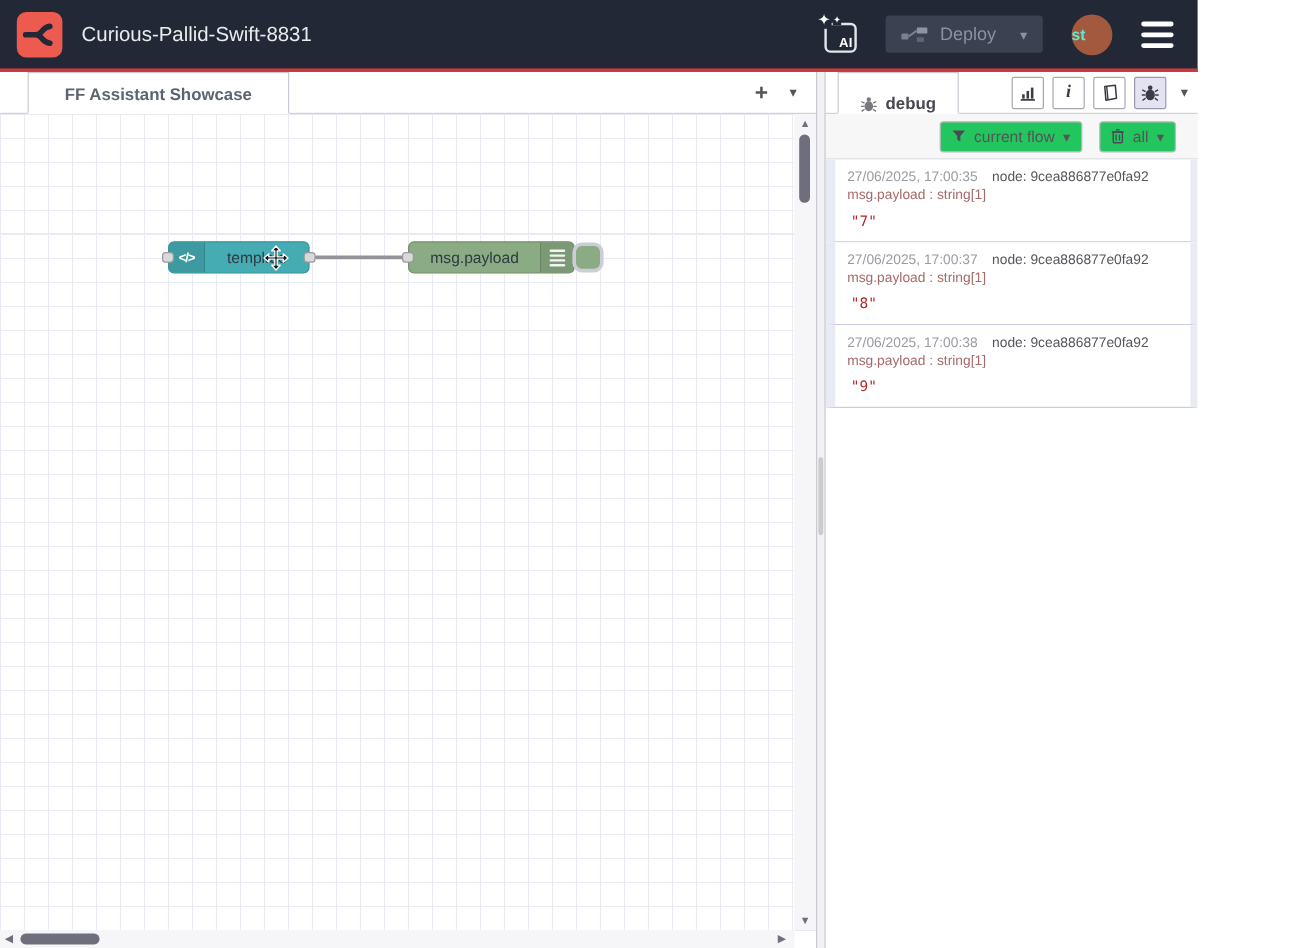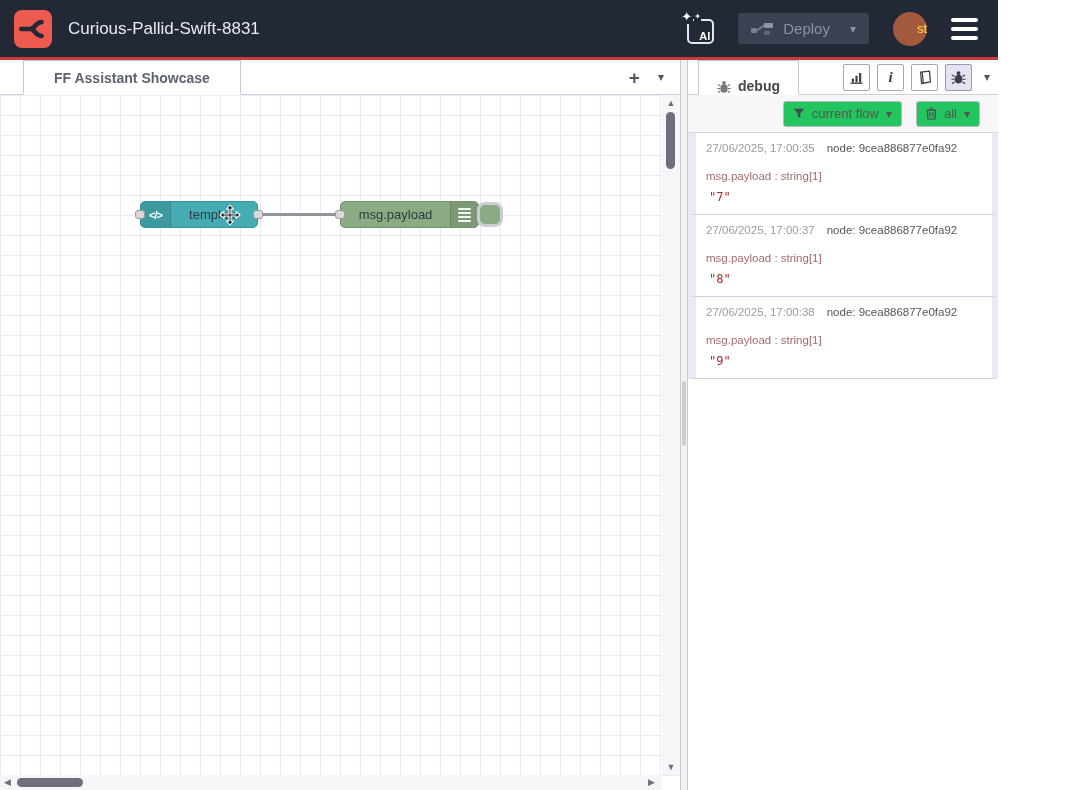--- a/index.html
+++ b/index.html
@@ -14,22 +14,22 @@
     display:flex; align-items:center; justify-content:center; flex:0 0 auto; }
   .app-title { color:#e9ebef; font-size:17px; margin-left:16px; }
   .header-right { margin-left:auto; display:flex; align-items:center; gap:24px; }
   .ai-btn { position:relative; width:27px; height:25px; border:2px solid #e3e6ec; border-radius:5px; margin-top:6px; }
   .ai-label { position:absolute; right:2px; bottom:0; font-weight:bold; font-size:11px; color:#fff; line-height:1.1; }
   .spark-big { position:absolute; left:-9px; top:-12px; font-size:13px; color:#fff; background:#222836; line-height:1; padding:1px; }
   .spark-small { position:absolute; left:5px; top:-8px; font-size:8px; color:#fff; background:#222836; line-height:1; }
   .deploy-btn { display:flex; align-items:center; gap:10px; background:#3a4150;
     border-radius:3px; height:31px; padding:0 13px; color:#8a92a2; font-size:15px; }
   .deploy-caret { font-size:12px; margin-left:10px; color:#8a92a2; }
-  .avatar { width:34px; height:34px; border-radius:50%; background:#a2593e; color:#fde047;
-    font-size:13px; font-weight:normal; display:flex; align-items:center; justify-content:flex-end; }
+  .avatar { width:34px; height:34px; border-radius:50%; background:#a2593e; color:#5eead4;
+    font-size:13px; font-weight:bold; display:flex; align-items:center; justify-content:flex-start; }
   .menu { display:flex; flex-direction:column; gap:5px; padding-right:6px; }
   .menu div { width:27px; height:4px; background:#fff; border-radius:2px; }
 
   
   .main { flex:1; display:flex; min-height:0; }
   .editor { flex:1; display:flex; flex-direction:column; min-width:0; }
 
   
   .tabbar { height:35px; background:#fff; border-bottom:1px solid #d0d0da; display:flex; align-items:stretch; flex:0 0 auto; }
   .ws-tab { margin-left:23px; margin-bottom:-1px; background:#fff; border:1px solid #c9c9d4;
@@ -88,21 +88,21 @@
   .filter-row { height:38px; background:#f7f7f8; border-bottom:1px solid #d6d6e2;
     display:flex; align-items:center; justify-content:flex-end; gap:14px; padding-right:18px; flex:0 0 auto; }
   .filter-btn { height:26px; background:#22c55e; border:1px solid #b9b9c4; border-radius:3px;
     display:flex; align-items:center; gap:7px; padding:0 9px; font-size:13px; color:#555; }
 
   .messages { flex:1; overflow:hidden; background:#fff; }
   .msg { border-left:8px solid #e9ebf4; border-right:6px solid #e9ebf4; border-bottom:1px solid #c9cfe3;
     background:#fff; padding:8px 10px 10px; }
   .msg-meta { font-size:11.5px; color:#9b9ba3; line-height:14px; }
   .msg-node { color:#55555c; margin-left:12px; }
-  .msg-prop { font-size:11.5px; color:#a66a6a; margin-top:14px; line-height:14px; }
+  .msg-prop { font-size:11.5px; color:#a66a6a; margin-top:1px; line-height:14px; }
   .msg-value { font-family:"DejaVu Sans Mono", monospace; font-size:12px; color:#b22727; margin-top:7px; line-height:14px; padding-left:3px; }
 </style>
 </head>
 <body>
 
 <div class="app">
 
   <div class="header">
     <div class="logo">
       <svg width="28" height="28" viewBox="0 0 36 36">

